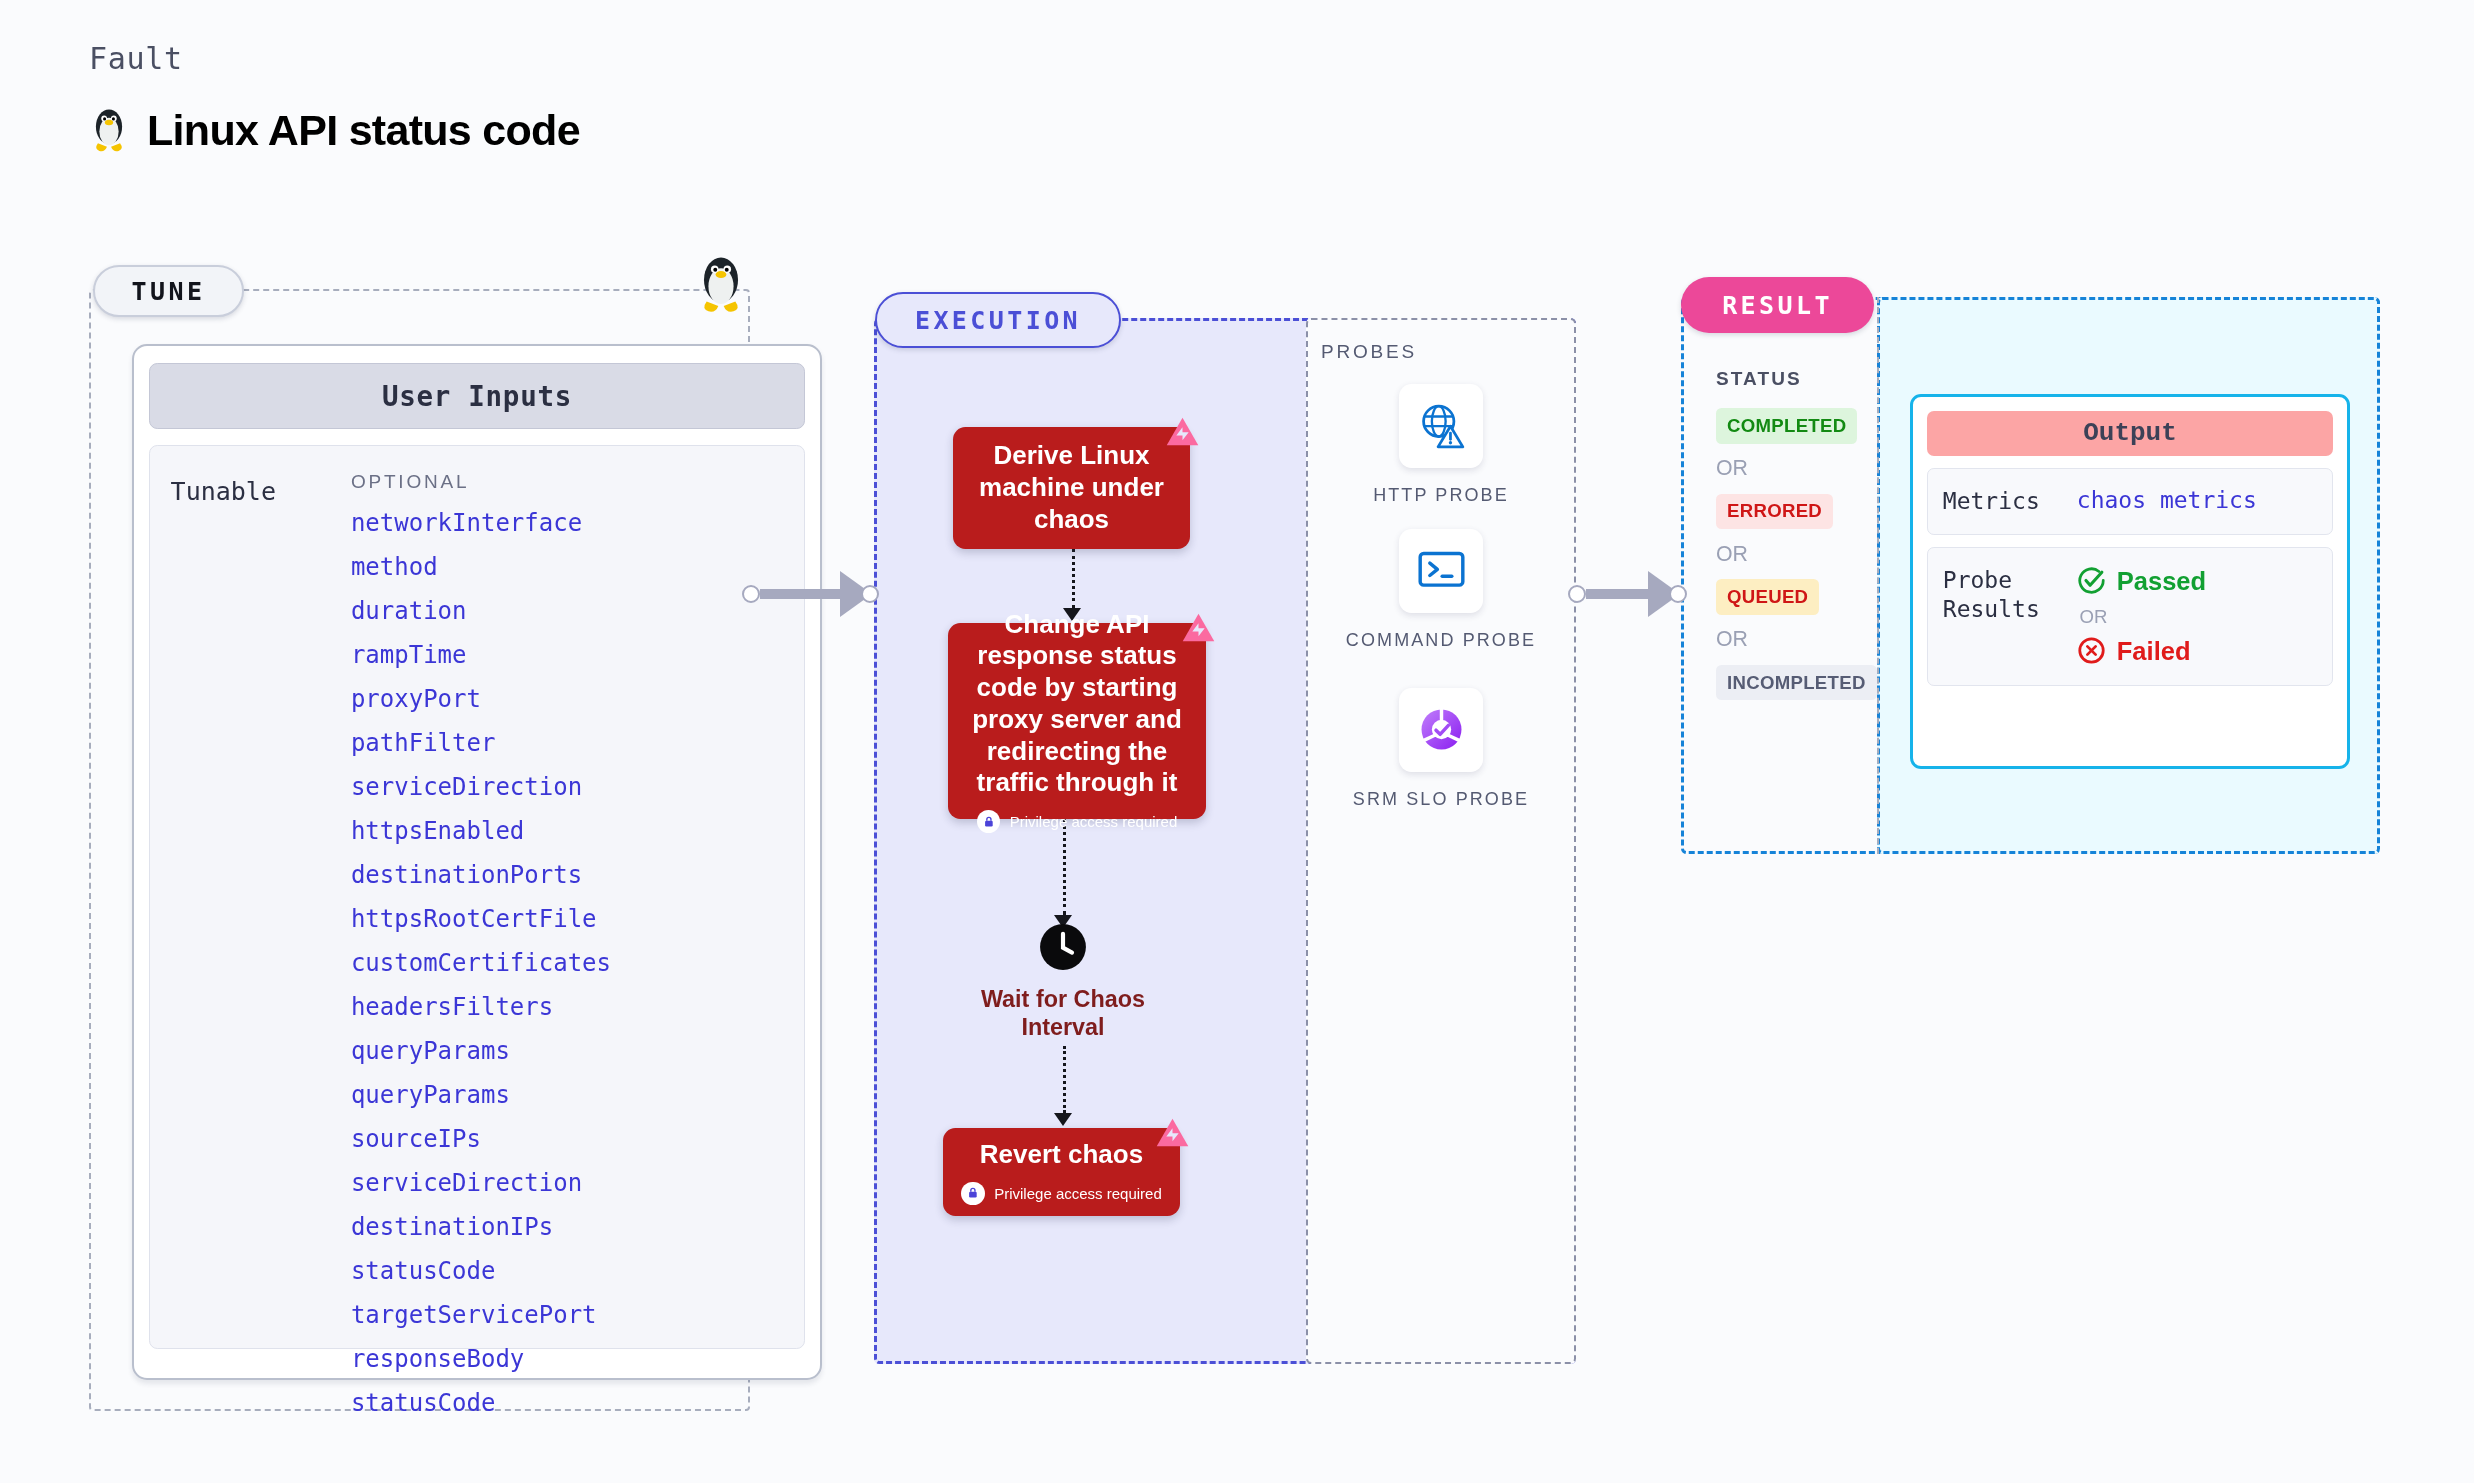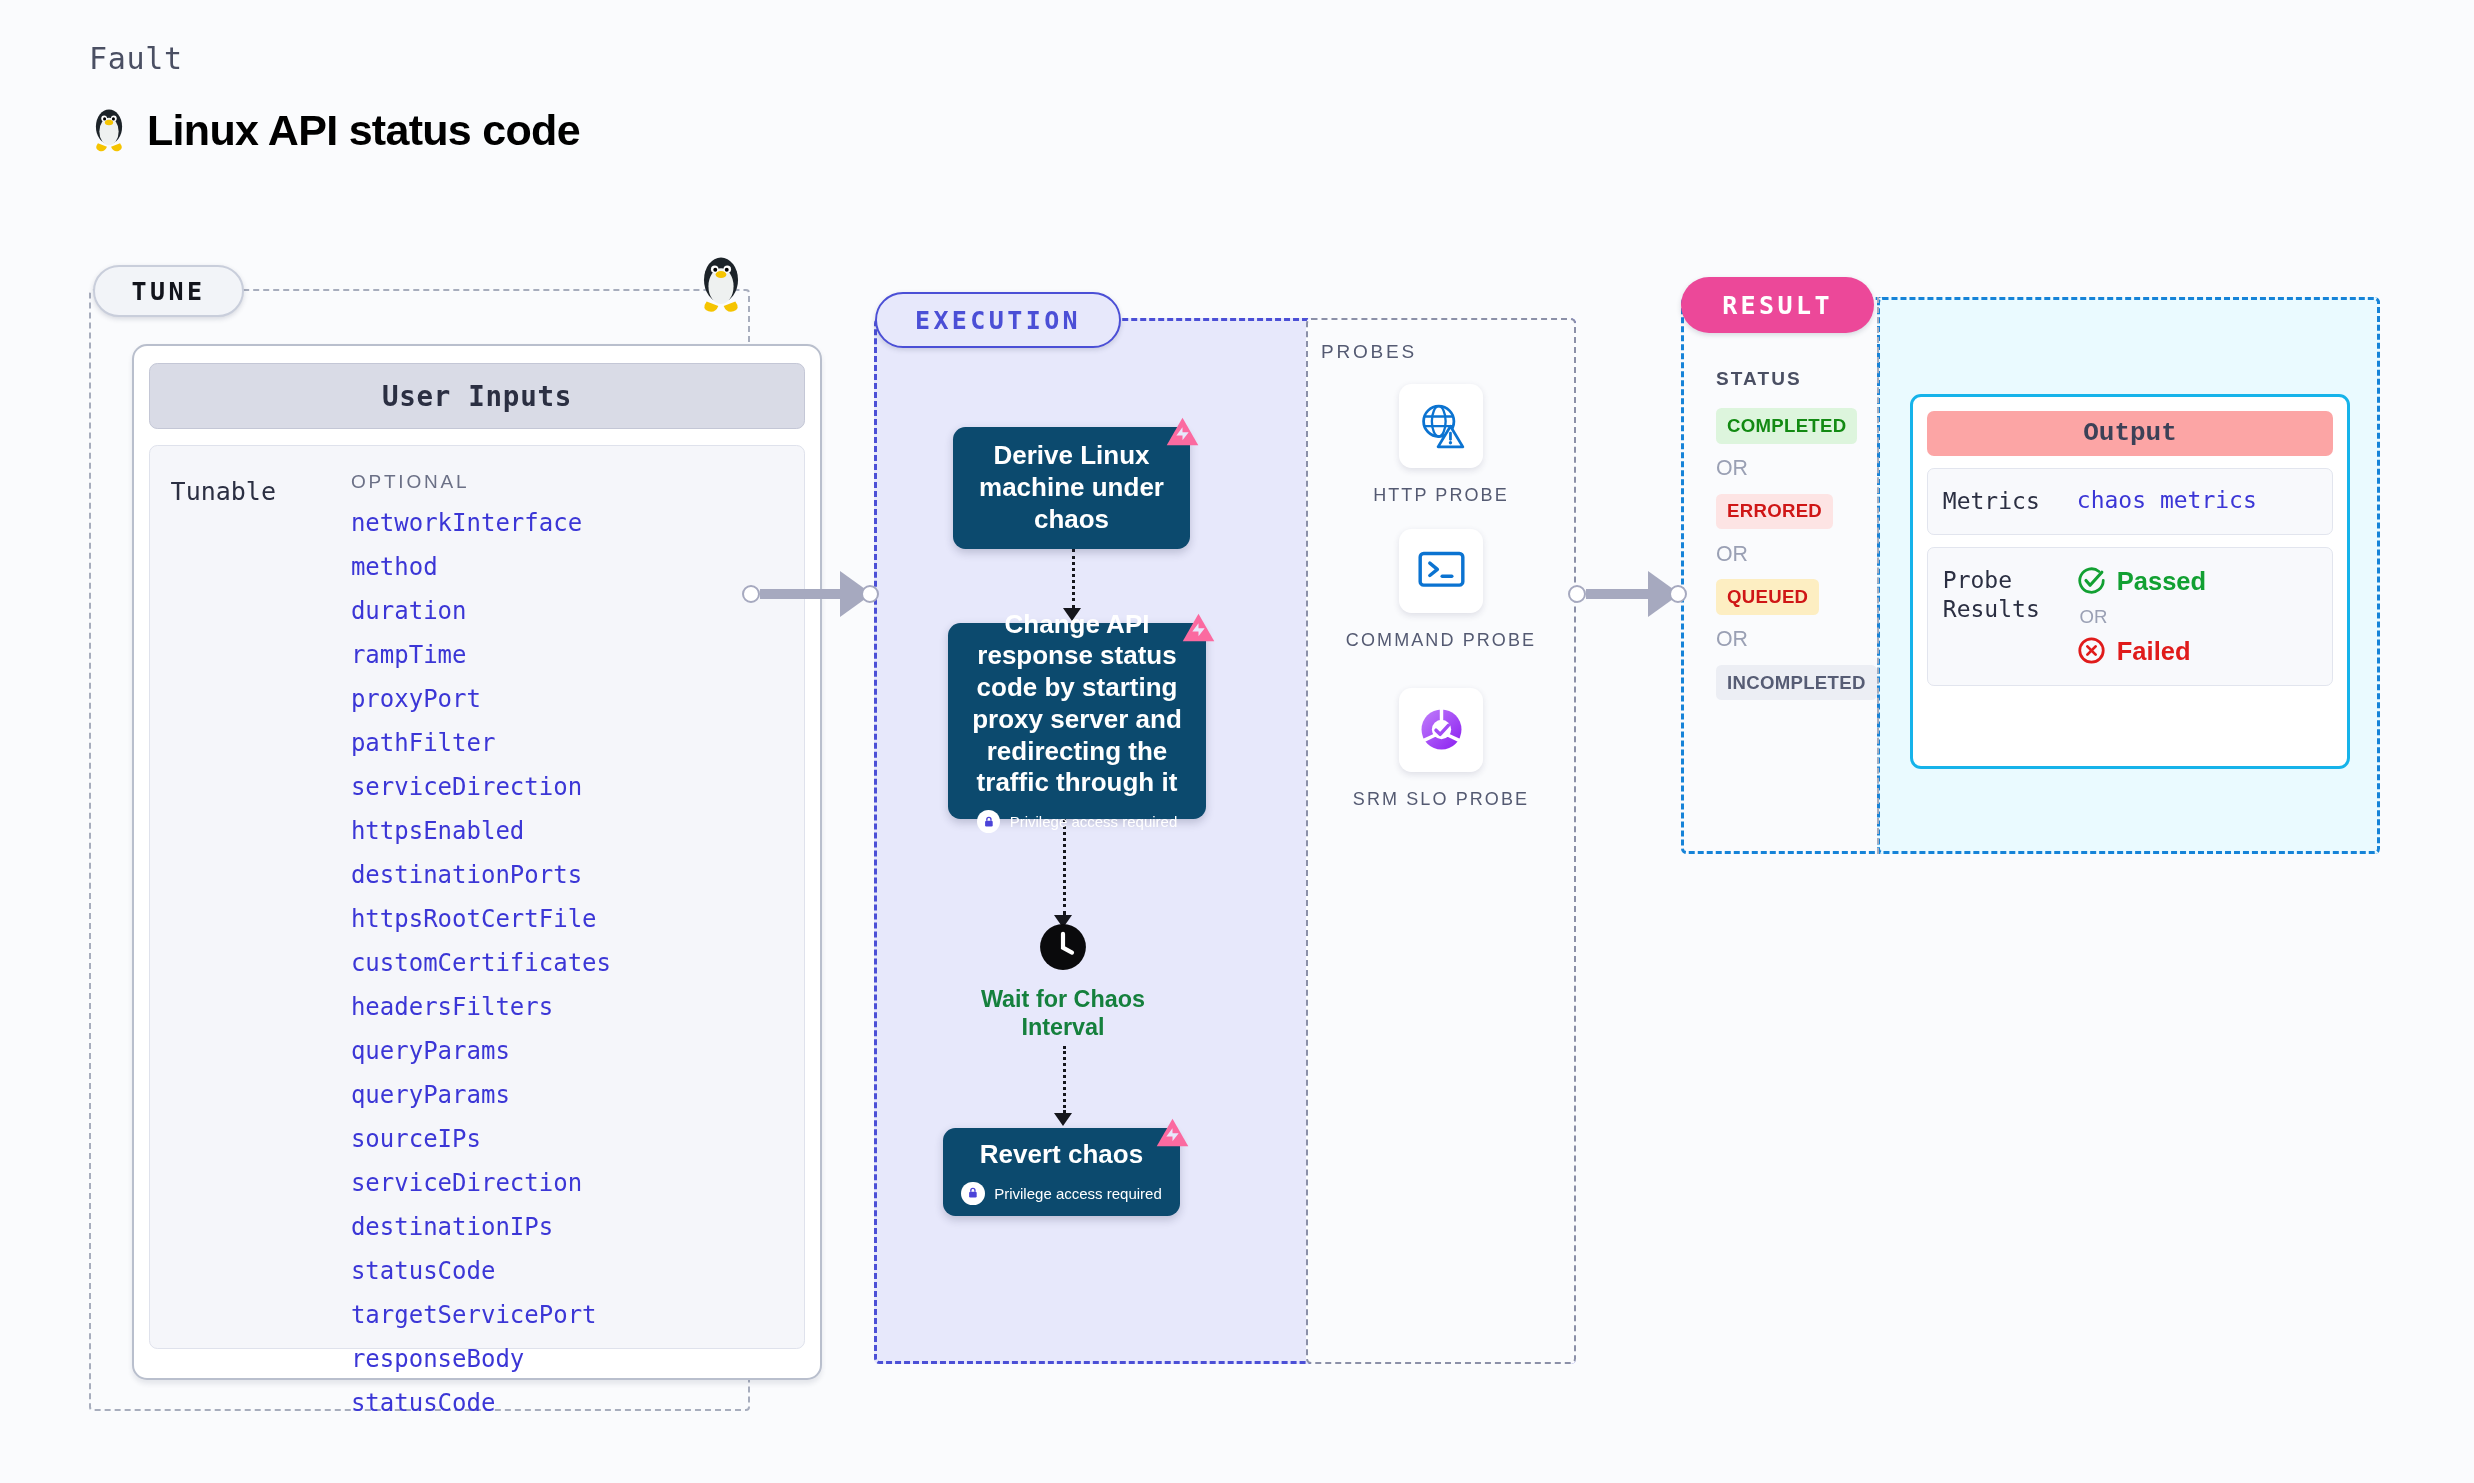--- a/index.html
+++ b/index.html
@@ -106,21 +106,21 @@
     font-size: 24px; color: #3b36d6; line-height: 1; margin-bottom: 20px;
     white-space: nowrap;
   }
 
   
   .penguin { display: inline-block; }
   #tune-penguin { position: absolute; left: 695px; top: 253px; z-index: 7; }
 
   
   .exec-node {
-    position: absolute; background: #0c4a6e; border-radius: 12.4px;
+    position: absolute; background: #b91c1c; border-radius: 12.4px;
     color: #fff; text-align: center;
     display: flex; flex-direction: column; align-items: center; justify-content: center;
     box-shadow: 0 3.4px 8.3px rgba(40,45,80,.22);
     z-index: 4;
   }
   .exec-node .node-title { font-size: 26px; font-weight: 700; line-height: 1.22; padding: 0 16.5px; }
   .priv-row { display: flex; align-items: center; gap: 9.6px; margin-top: 11px; }
   .priv-text { font-size: 15px; font-weight: 400; }
   .lock-badge {
     width: 23.4px; height: 23.4px; border-radius: 50%; background: #fff;
@@ -141,21 +141,21 @@
     position: absolute; width: 0; height: 0;
     border-left: 9.6px solid transparent; border-right: 9.6px solid transparent;
     border-top: 13.8px solid #15161c; z-index: 3;
   }
 
   #wait-block {
     position: absolute; left: 977px; top: 922px; width: 172px;
     display: flex; flex-direction: column; align-items: center; z-index: 4;
   }
   #wait-label {
-    margin-top: 11px; font-size: 23.4px; font-weight: 700; color: #15803d;
+    margin-top: 11px; font-size: 23.4px; font-weight: 700; color: #7f1d1d;
     text-align: center; line-height: 1.2;
   }
 
   
   #probes-title {
     position: absolute; left: 1321px; top: 341px;
     font-size: 19px; letter-spacing: 2.8px; color: #545a72; font-weight: 400;
   }
   .probe-item {
     position: absolute; width: 270px; display: flex;

